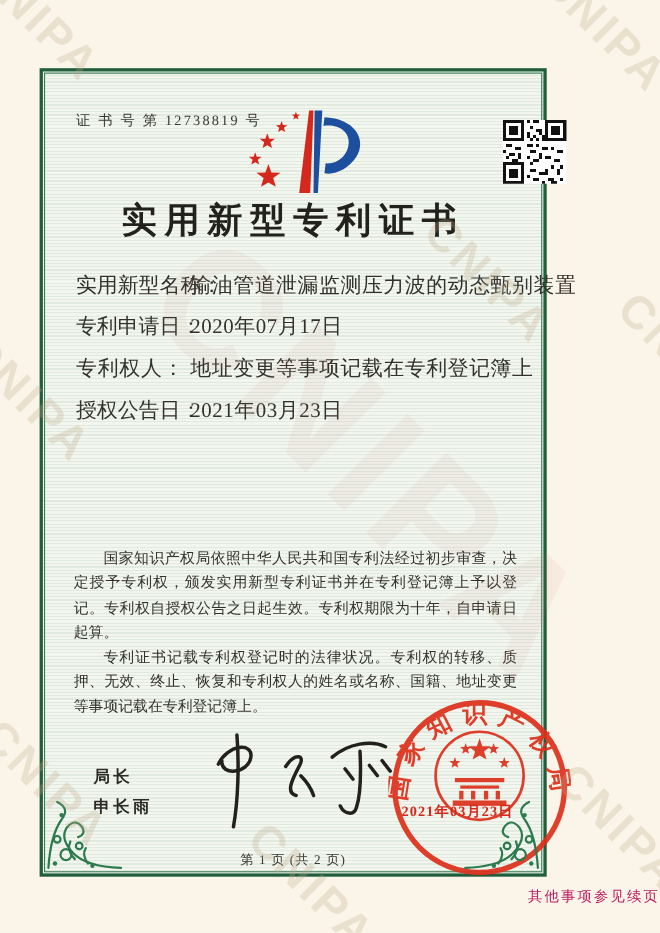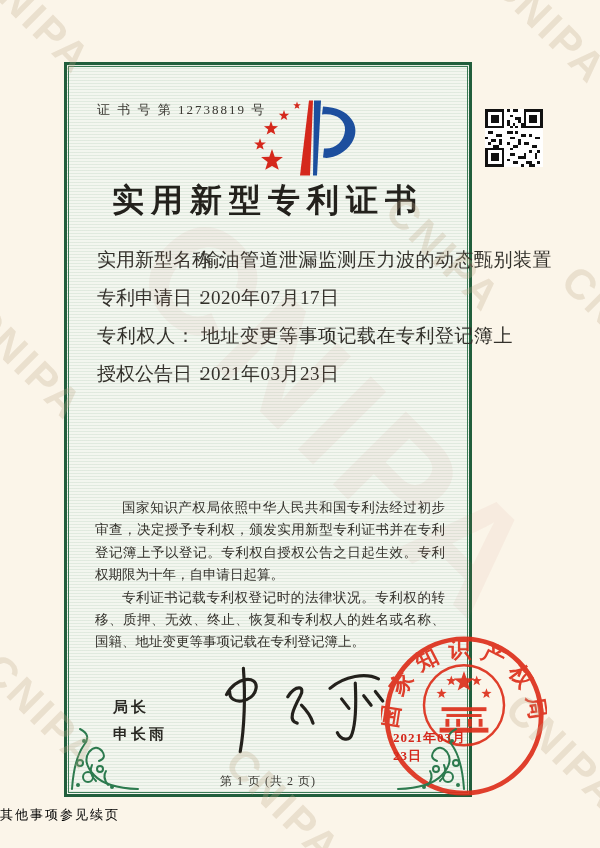--- a/index.html
+++ b/index.html
@@ -20,21 +20,21 @@
   }
   .wm-big{
     position:absolute;left:90px;top:330px;
     font-family:"Liberation Sans","DejaVu Sans",sans-serif;
     font-weight:bold;font-size:150px;letter-spacing:8px;
     color:rgba(205,120,105,0.07);
     transform:rotate(45deg);white-space:nowrap;
   }
   
   .frame{
-    position:absolute;left:64px;top:62px;width:408px;height:735px;
+    position:absolute;left:36px;top:62px;width:461px;height:735px;
     box-sizing:border-box;border:3px solid #215e3c;z-index:1;
     background:
       repeating-linear-gradient(180deg,
         rgba(150,185,158,0.20) 0px, rgba(150,185,158,0.20) 1px,
         rgba(255,255,255,0) 1px, rgba(255,255,255,0) 3px),
       #f3f6ef;
   }
   .frame::before{
     content:"";position:absolute;inset:1px;border:1px solid #3c7b56;pointer-events:none;
   }
@@ -74,22 +74,22 @@
     font-size:13px;letter-spacing:1px;color:#d5281c;font-weight:bold;z-index:3;
   }
   .page-no{
     position:absolute;left:0;right:0;top:708px;text-align:center;
     font-size:12px;letter-spacing:1px;color:#3a3832;
   }
   .corner{position:absolute;width:74px;height:74px;z-index:2;}
   .corner.bl{left:1px;bottom:1px;}
   .corner.br{right:1px;bottom:1px;transform:scaleX(-1);}
   .footer-note{
-    position:absolute;left:0;right:0;top:806px;text-align:left;
-    font-size:13px;letter-spacing:2px;color:#000000;z-index:1;
+    position:absolute;left:0;right:0;top:806px;text-align:right;
+    font-size:13px;letter-spacing:2px;color:#be185d;z-index:1;
   }
 </style>
 </head>
 <body>
 
 <div class="wm-layer">
   <span class="wm" style="left:-38px;top:-8px">CNIPA</span>
   <span class="wm" style="left:478px;top:2px">CNIPA</span>
   <span class="wm" style="left:-46px;top:338px">CNIPA</span>
   <span class="wm" style="left:372px;top:230px">CNIPA</span>

